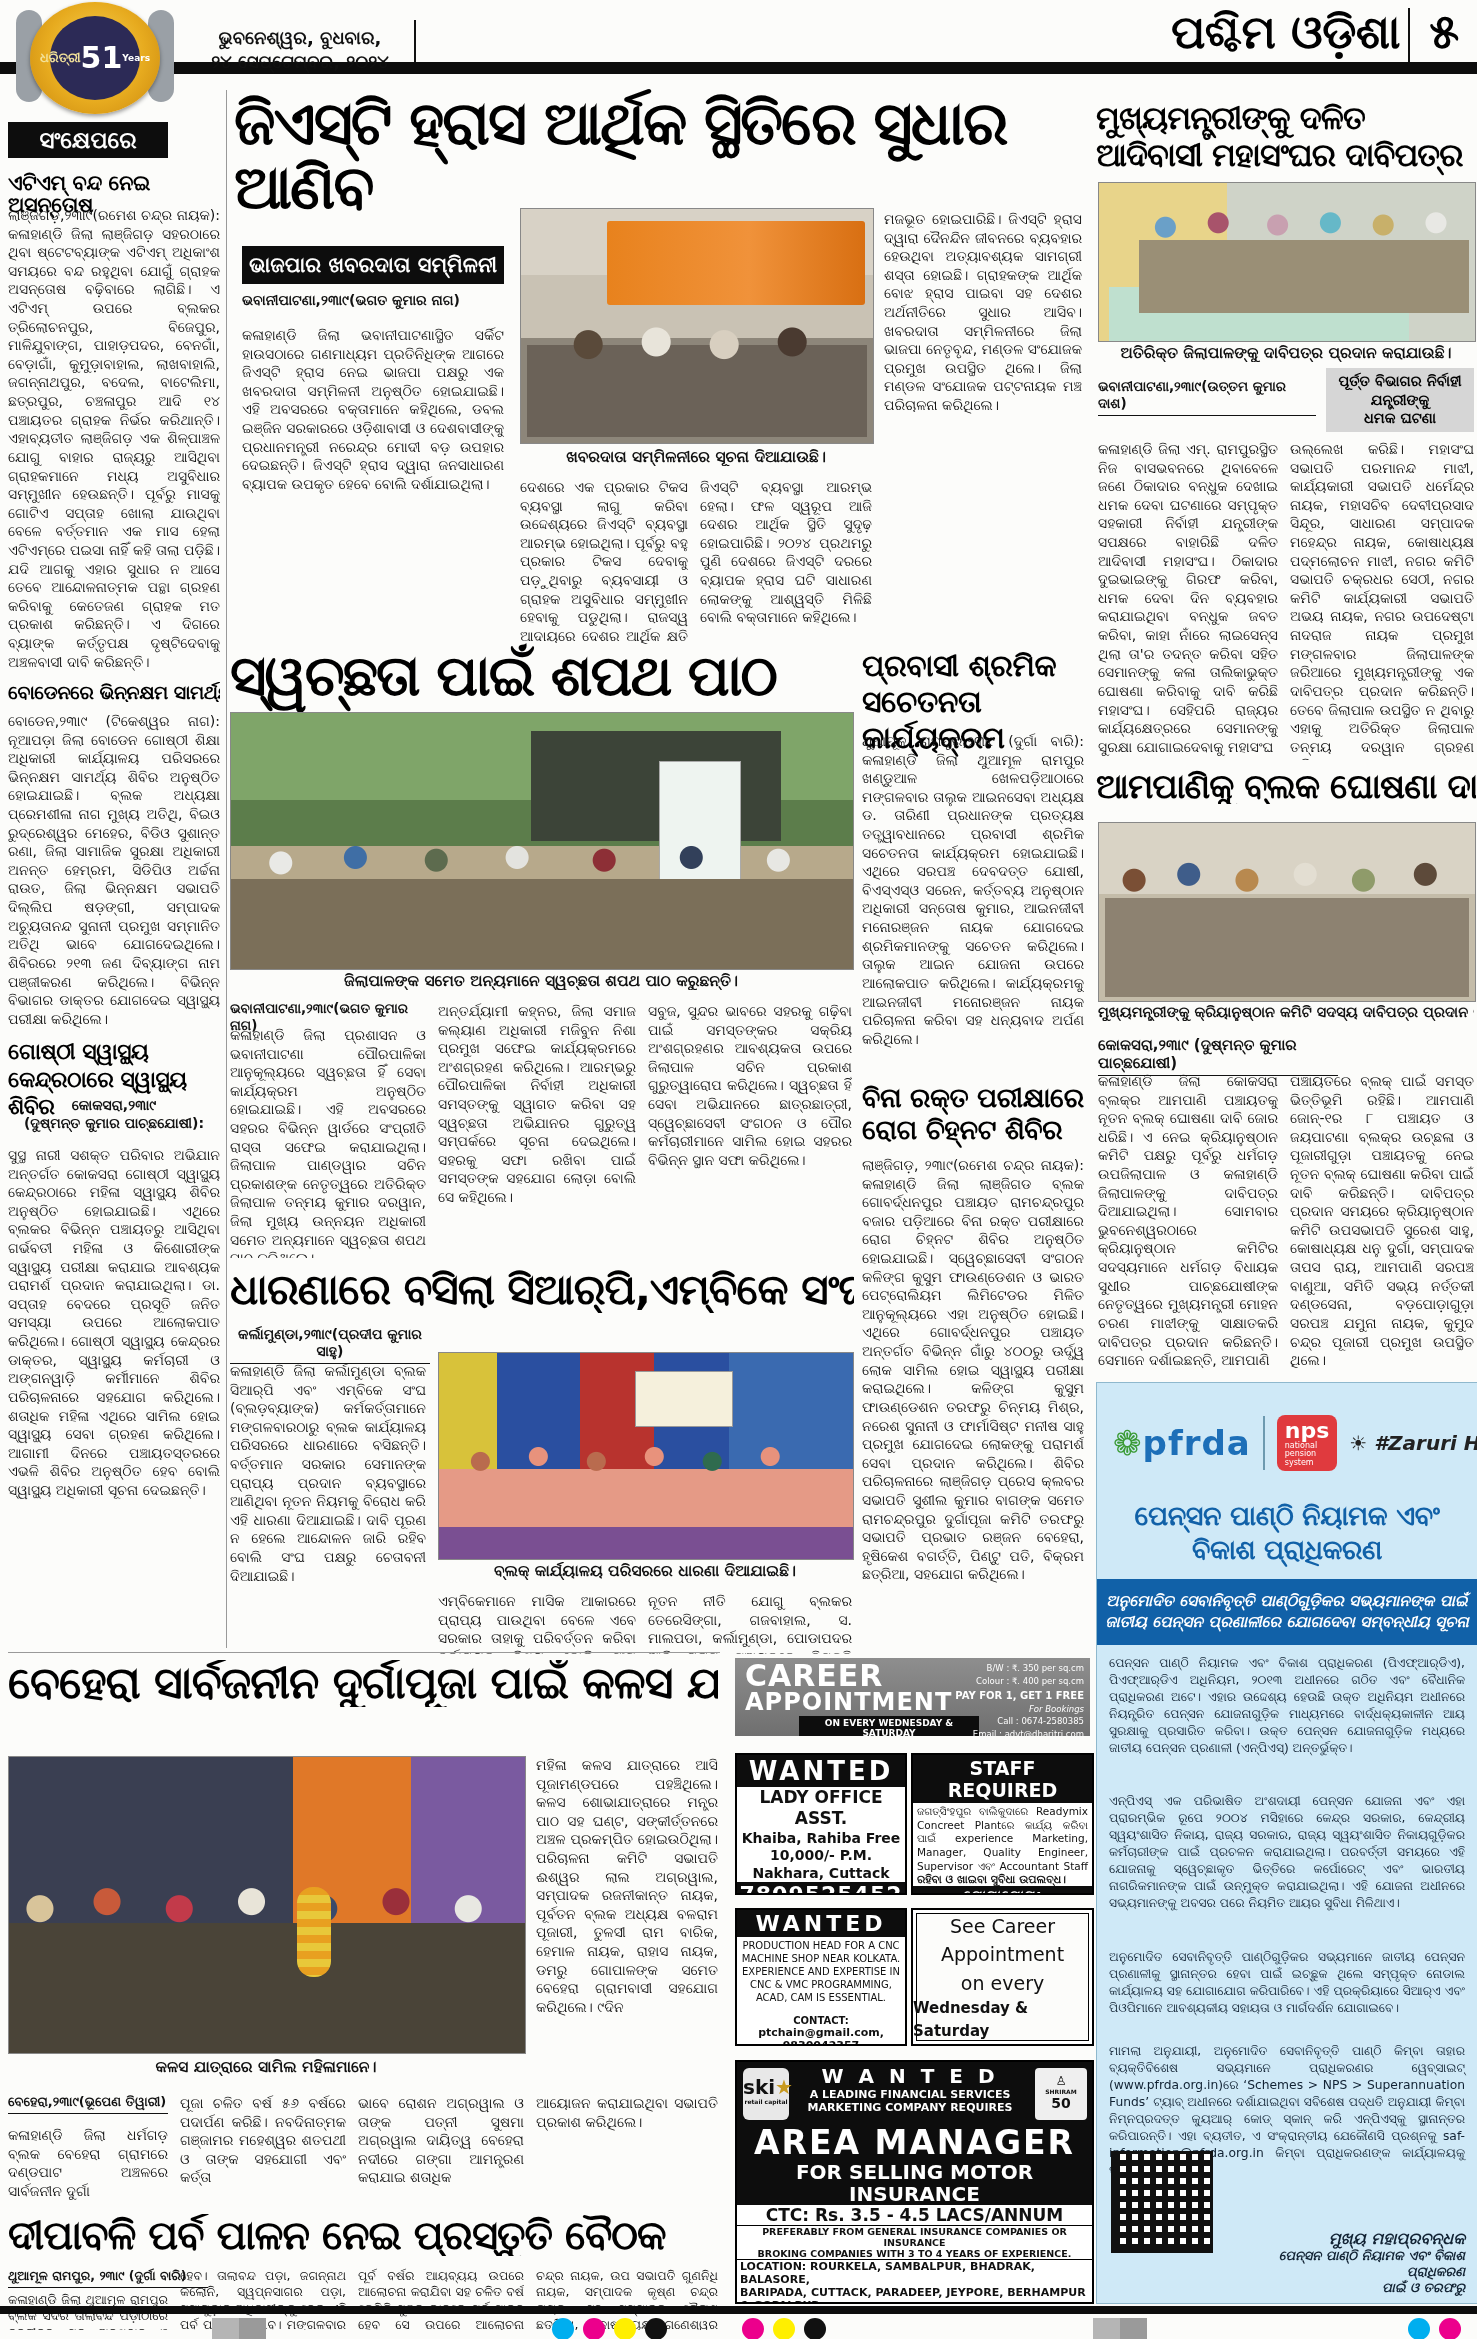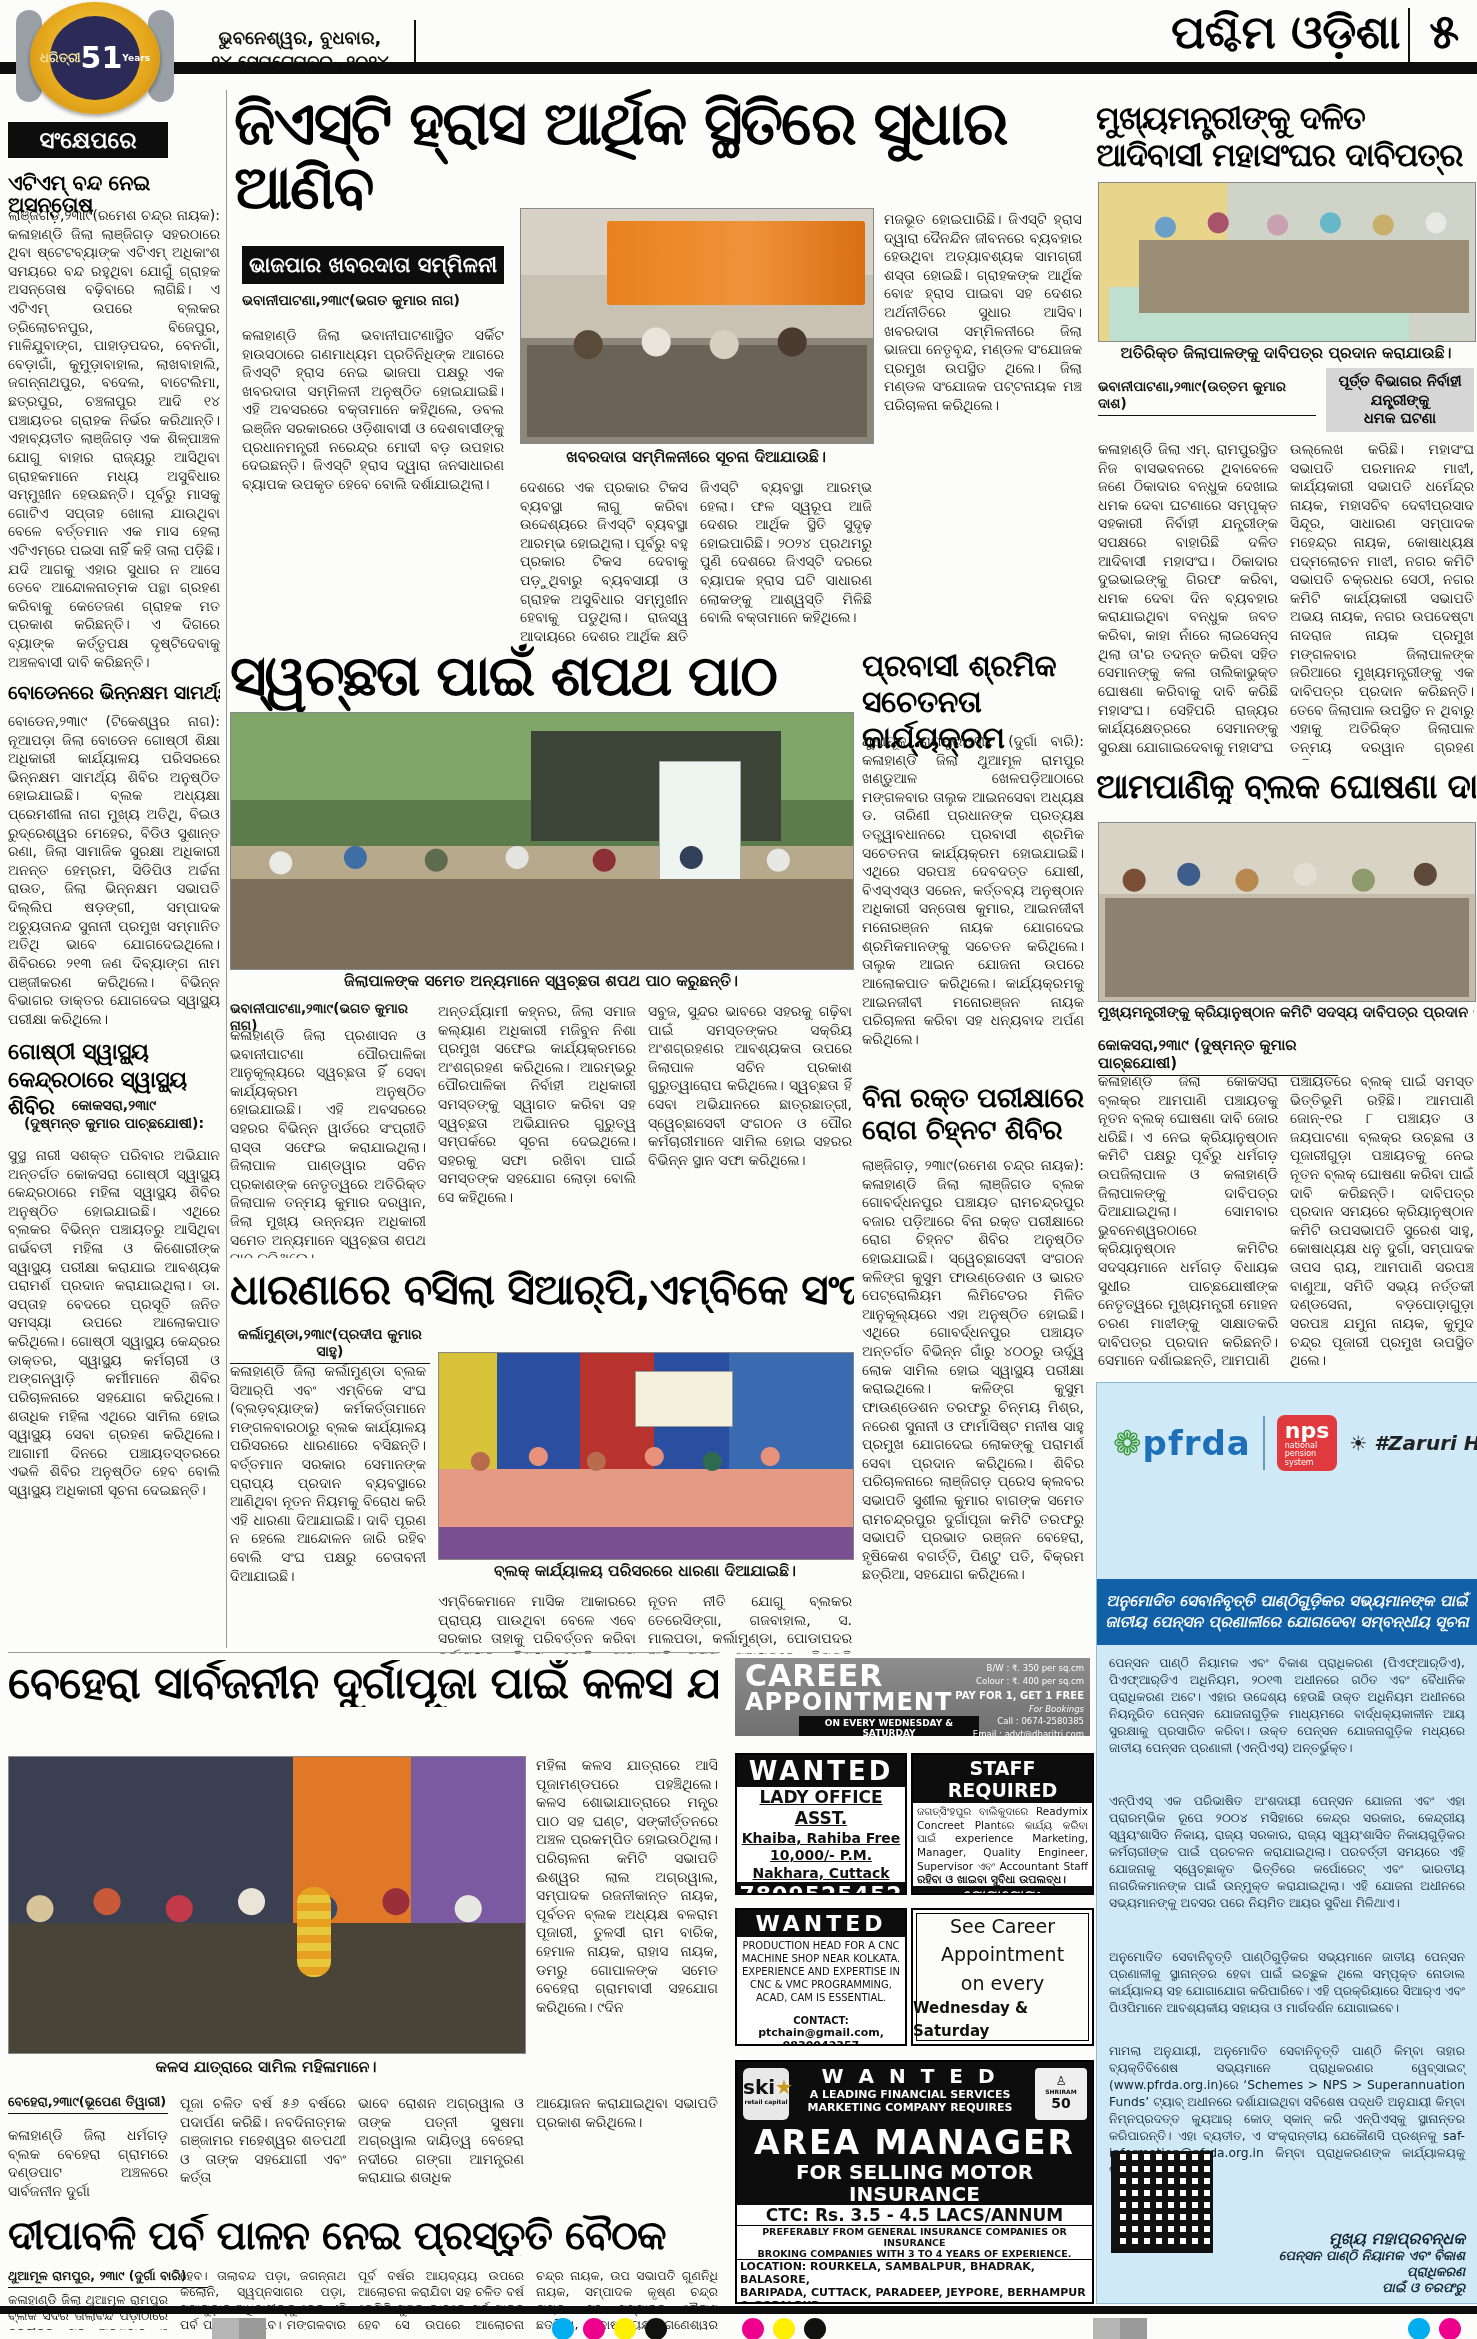--- a/index.html
+++ b/index.html
@@ -155,20 +155,24 @@
       </span>
       <span style="width:2px;height:54px;background:#6d9ab0;display:inline-block;"></span>
       <span style="background:#e03a3e;color:#fff;border-radius:8px;padding:4px 8px;text-align:left;display:inline-block;line-height:1.05;">
         <span style="font-size:22px;font-weight:bold;display:block;">nps</span>
         <span style="font-size:8px;display:block;">national</span>
         <span style="font-size:8px;display:block;">pension</span>
         <span style="font-size:8px;display:block;">system</span>
       </span>
       <span style="font-size:20px;font-weight:bold;font-style:italic;color:#222;">☀ <span>#Zaruri Hai</span></span>
     </div>
+    <div class="abs hl" style="left:0;top:116px;width:380px;text-align:center;font-size:27px;color:#1161a8;line-height:1.25;">
+      <div>ପେନ୍‌ସନ ପାଣ୍ଠି ନିୟାମକ ଏବଂ</div>
+      <div>ବିକାଶ ପ୍ରାଧିକରଣ</div>
+    </div>
     <div class="abs" style="left:0;top:196px;width:380px;height:66px;background:#1161a8;color:#fff;font-weight:bold;font-style:italic;display:flex;flex-direction:column;align-items:center;justify-content:center;font-size:15.5px;line-height:1.35;text-align:center;">
       <span>ଅନୁମୋଦିତ ସେବାନିବୃତ୍ତି ପାଣ୍ଠିଗୁଡ଼ିକର ସଭ୍ୟମାନଙ୍କ ପାଇଁ</span>
       <span>ଜାତୀୟ ପେନ୍‌ସନ ପ୍ରଣାଳୀରେ ଯୋଗଦେବା ସମ୍ବନ୍ଧୀୟ ସୂଚନା</span>
     </div>
     <div class="abs pfrda-body" style="left:12px;top:272px;width:356px;height:132px;">ପେନ୍‌ସନ ପାଣ୍ଠି ନିୟାମକ ଏବଂ ବିକାଶ ପ୍ରାଧିକରଣ (ପିଏଫ୍‌ଆର୍‌ଡିଏ), ପିଏଫ୍‌ଆର୍‌ଡିଏ ଅଧିନିୟମ, ୨୦୧୩ ଅଧୀନରେ ଗଠିତ ଏବଂ ବୈଧାନିକ ପ୍ରାଧିକରଣ ଅଟେ। ଏହାର ଉଦ୍ଦେଶ୍ୟ ହେଉଛି ଉକ୍ତ ଅଧିନିୟମ ଅଧୀନରେ ନିୟନ୍ତ୍ରିତ ପେନ୍‌ସନ ଯୋଜନାଗୁଡ଼ିକ ମାଧ୍ୟମରେ ବାର୍ଦ୍ଧକ୍ୟକାଳୀନ ଆୟ ସୁରକ୍ଷାକୁ ପ୍ରସାରିତ କରିବା। ଉକ୍ତ ପେନ୍‌ସନ ଯୋଜନାଗୁଡ଼ିକ ମଧ୍ୟରେ ଜାତୀୟ ପେନ୍‌ସନ ପ୍ରଣାଳୀ (ଏନ୍‌ପିଏସ୍) ଅନ୍ତର୍ଭୁକ୍ତ।</div>
     <div class="abs pfrda-body" style="left:12px;top:410px;width:356px;height:150px;">ଏନ୍‌ପିଏସ୍ ଏକ ପରିଭାଷିତ ଅଂଶଦାୟୀ ପେନ୍‌ସନ ଯୋଜନା ଏବଂ ଏହା ପ୍ରାରମ୍ଭିକ ରୂପେ ୨୦୦୪ ମସିହାରେ କେନ୍ଦ୍ର ସରକାର, କେନ୍ଦ୍ରୀୟ ସ୍ୱୟଂଶାସିତ ନିକାୟ, ରାଜ୍ୟ ସରକାର, ରାଜ୍ୟ ସ୍ୱୟଂଶାସିତ ନିକାୟଗୁଡ଼ିକର କର୍ମଚାରୀଙ୍କ ପାଇଁ ପ୍ରଚଳନ କରାଯାଇଥିଲା। ପରବର୍ତ୍ତୀ ସମୟରେ ଏହି ଯୋଜନାକୁ ସ୍ୱେଚ୍ଛାକୃତ ଭିତ୍ତିରେ କର୍ପୋରେଟ୍ ଏବଂ ଭାରତୀୟ ନାଗରିକମାନଙ୍କ ପାଇଁ ଉନ୍ମୁକ୍ତ କରାଯାଇଥିଲା। ଏହି ଯୋଜନା ଅଧୀନରେ ସଭ୍ୟମାନଙ୍କୁ ଅବସର ପରେ ନିୟମିତ ଆୟର ସୁବିଧା ମିଳିଥାଏ।</div>
     <div class="abs pfrda-body" style="left:12px;top:566px;width:356px;height:88px;">ଅନୁମୋଦିତ ସେବାନିବୃତ୍ତି ପାଣ୍ଠିଗୁଡ଼ିକର ସଭ୍ୟମାନେ ଜାତୀୟ ପେନ୍‌ସନ ପ୍ରଣାଳୀକୁ ସ୍ଥାନାନ୍ତର ହେବା ପାଇଁ ଇଚ୍ଛୁକ ଥିଲେ ସମ୍ପୃକ୍ତ ନୋଡାଲ କାର୍ଯ୍ୟାଳୟ ସହ ଯୋଗାଯୋଗ କରିପାରିବେ। ଏହି ପ୍ରକ୍ରିୟାରେ ସିଆର୍‌ଏ ଏବଂ ପିଓପିମାନେ ଆବଶ୍ୟକୀୟ ସହାୟତା ଓ ମାର୍ଗଦର୍ଶନ ଯୋଗାଇବେ।</div>
     <div class="abs pfrda-body" style="left:12px;top:660px;width:356px;height:180px;">ମାମଲା ଅନୁଯାୟୀ, ଅନୁମୋଦିତ ସେବାନିବୃତ୍ତି ପାଣ୍ଠି କିମ୍ବା ତାହାର ବ୍ୟକ୍ତିବିଶେଷ ସଭ୍ୟମାନେ ପ୍ରାଧିକରଣର ୱେବ୍‌ସାଇଟ୍ (www.pfrda.org.in)ରେ ‘Schemes &gt; NPS &gt; Superannuation Funds’ ଟ୍ୟାବ୍ ଅଧୀନରେ ଦର୍ଶାଯାଇଥିବା ସବିଶେଷ ପଦ୍ଧତି ଅନୁଯାୟୀ କିମ୍ବା ନିମ୍ନପ୍ରଦତ୍ତ କ୍ୟୁଆର୍ କୋଡ୍ ସ୍କାନ୍ କରି ଏନ୍‌ପିଏସ୍‌କୁ ସ୍ଥାନାନ୍ତର କରିପାରନ୍ତି। ଏହା ବ୍ୟତୀତ, ଏ ସଂକ୍ରାନ୍ତୀୟ ଯେକୌଣସି ପ୍ରଶ୍ନକୁ saf-information@pfrda.org.in କିମ୍ବା ପ୍ରାଧିକରଣଙ୍କ କାର୍ଯ୍ୟାଳୟକୁ ପଠାଯାଇପାରିବ।</div>
     <div class="abs" style="left:14px;top:768px;width:96px;height:96px;background:#fff;border:3px solid #111;background-image:repeating-linear-gradient(0deg,#111 0 6px,transparent 6px 12px),repeating-linear-gradient(90deg,#111 0 6px,#fff 6px 12px);"></div>
     <div class="abs" style="left:120px;top:846px;width:248px;text-align:right;color:#123;">
@@ -210,21 +214,21 @@
       <div>Colour : ₹. 400 per sq.cm</div>
       <div style="font-weight:bold;font-size:10px;">PAY FOR 1, GET 1 FREE</div>
       <div style="font-style:italic;">For Bookings</div>
       <div>Call : 0674-2580385</div>
       <div>Email : advt@dharitri.com</div>
     </div>
   </div>
 
   <div class="abs ad" style="left:735px;top:1753px;width:168px;height:138px;">
     <div class="ad-black" style="font-size:26px;letter-spacing:3px;padding:1px 0;">WANTED</div>
-    <div style="text-align:center;font-weight:bold;line-height:1.25;text-decoration:underline;">
+    <div style="text-align:center;font-weight:bold;line-height:1.25;">
       <div style="font-size:17px;">LADY OFFICE ASST.</div>
       <div style="font-size:14px;">Khaiba, Rahiba Free</div>
       <div style="font-size:14px;">10,000/- P.M.</div>
       <div style="font-size:14px;">Nakhara, Cuttack</div>
     </div>
     <div class="ad-black" style="font-size:22px;letter-spacing:1px;">7809525452</div>
   </div>
 
   <div class="abs ad" style="left:911px;top:1753px;width:179px;height:138px;">
     <div class="ad-black" style="font-size:19px;padding:2px 0;">STAFF REQUIRED</div>

